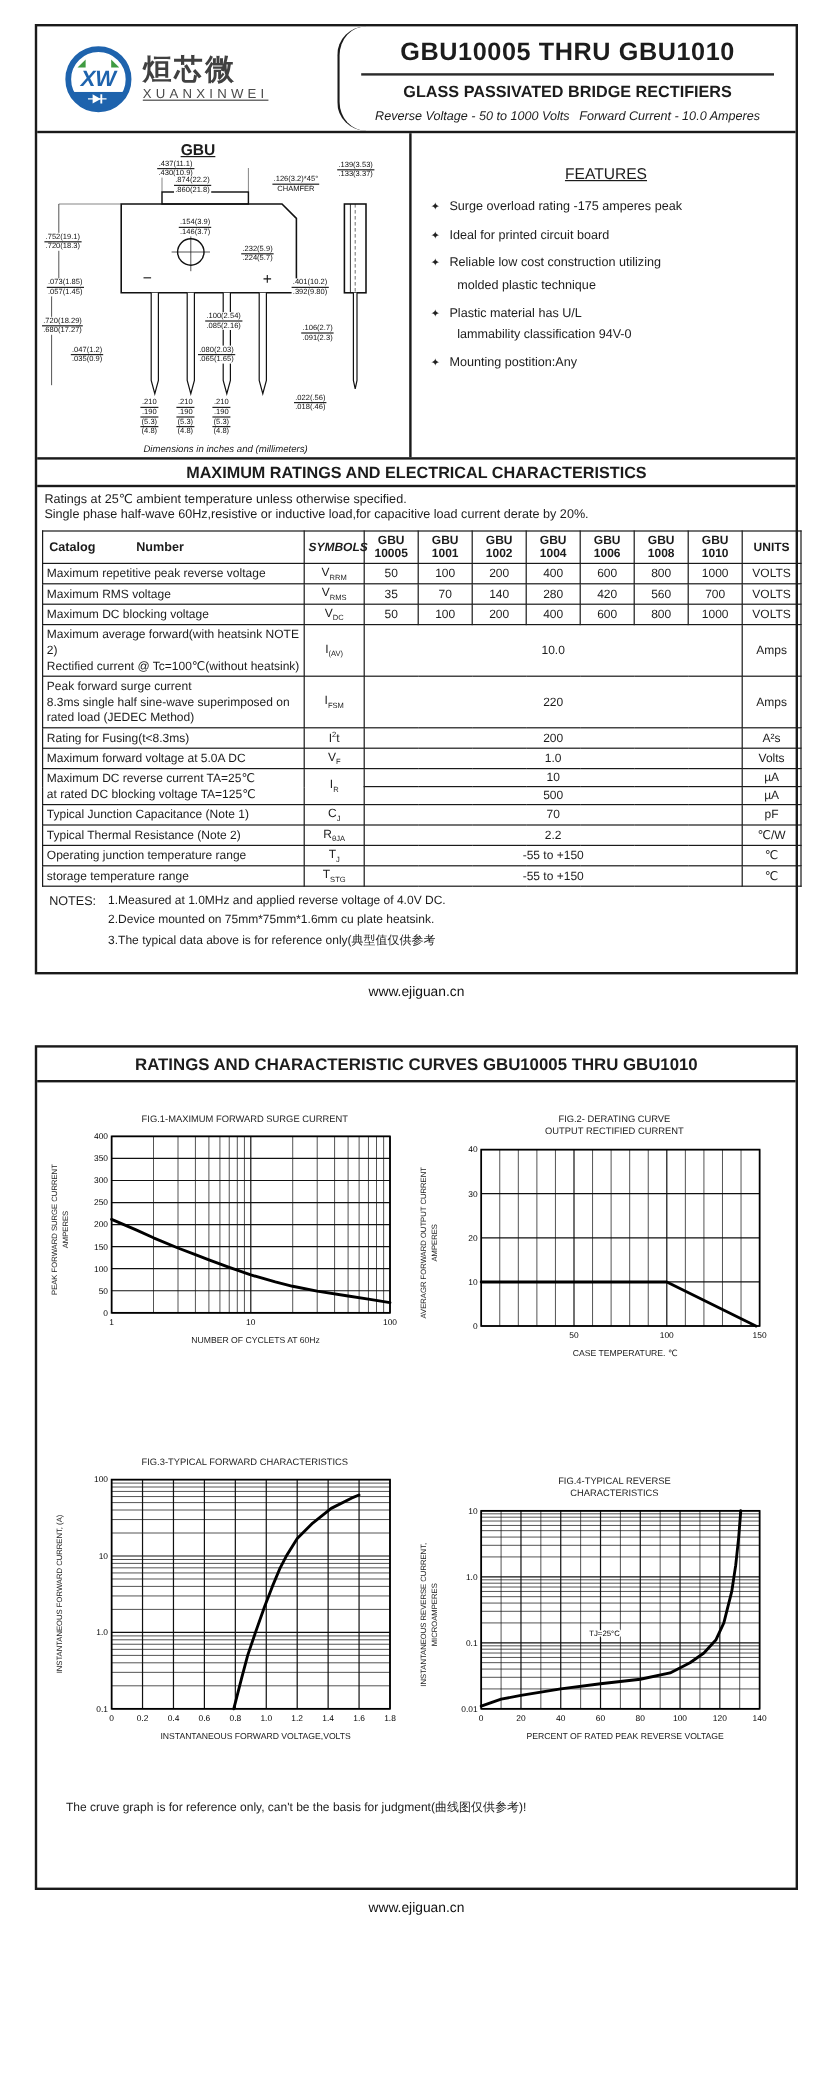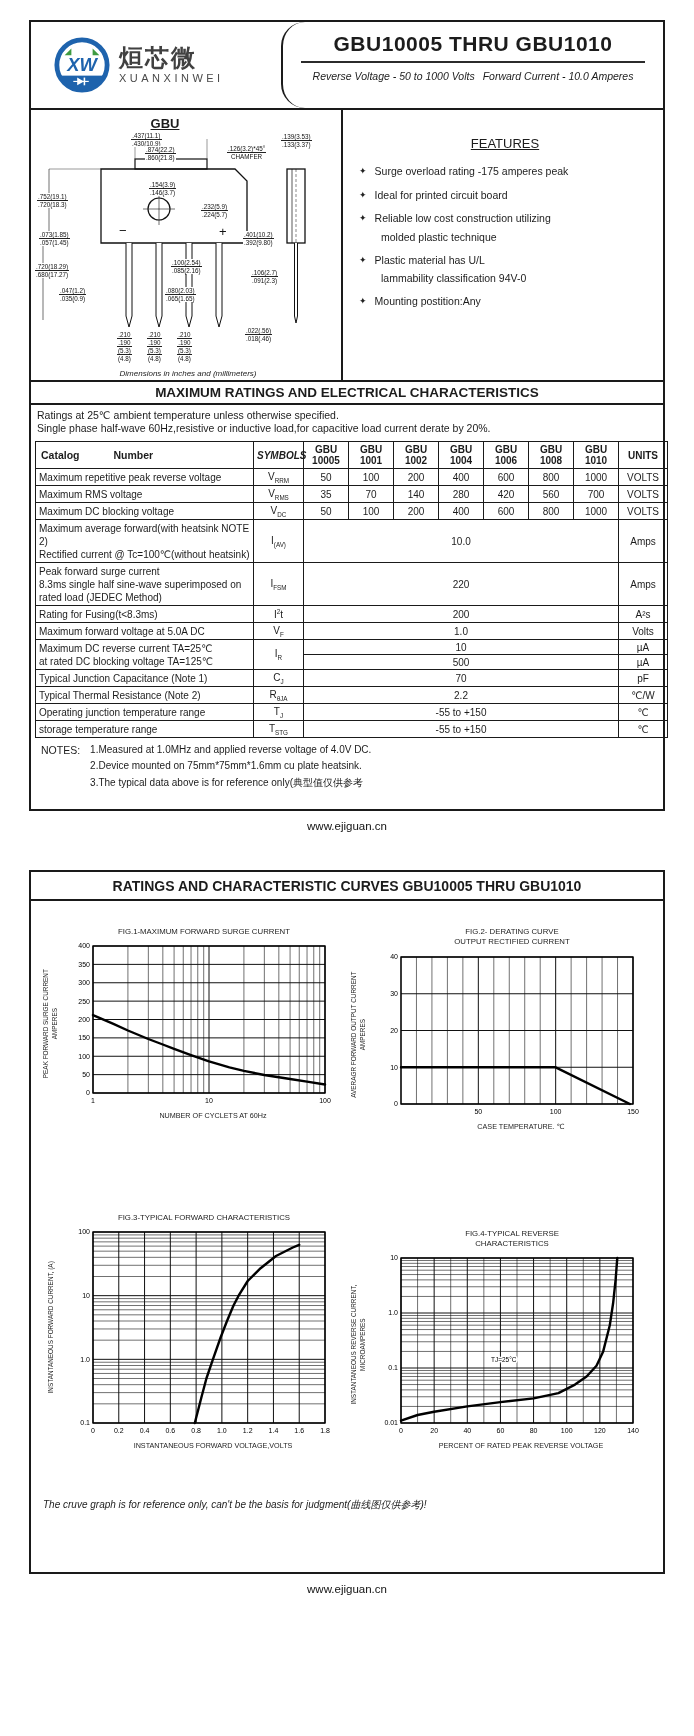--- a/index.html
+++ b/index.html
@@ -3,21 +3,21 @@
 <meta charset="utf-8">
 <style>
   html,body{margin:0;padding:0;background:#fff;}
   body{width:694px;font-family:"Liberation Sans","DejaVu Sans",sans-serif;color:#1c1c1c;}
   .sheet{width:636px;margin:20px auto 0;border:2px solid #1a1a1a;background:#fff;box-sizing:border-box;}
   
   .hdr{display:flex;border-bottom:2px solid #1a1a1a;}
   .logo-cell{width:250px;display:flex;align-items:center;gap:8px;padding:14px 6px 14px 22px;box-sizing:border-box;}
   .brand{display:flex;flex-direction:column;line-height:1;}
   .brand-cn{font-size:24px;font-weight:bold;color:#404040;letter-spacing:2px;}
-  .brand-en{font-size:11px;letter-spacing:3.5px;color:#4a4a4a;margin-top:3px;}
+  .brand-en{font-size:11px;letter-spacing:3.5px;color:#4a4a4a;margin-top:3px;text-decoration:underline;}
   .title-cell{flex:1;border-left:2px solid #1a1a1a;padding:8px 10px 6px;text-align:center;border-radius:24px;}
   .part-title{font-size:21px;font-weight:bold;letter-spacing:.5px;border-bottom:2px solid #2b2b2b;padding-bottom:5px;margin:2px 8px 6px;}
   .subtitle{font-size:13.5px;font-weight:bold;margin-top:4px;}
   .tagline{font-size:10.5px;font-style:italic;margin-top:7px;display:flex;justify-content:center;gap:8px;}
   
   .mid{display:flex;}
   .draw-col{width:312px;border-right:2px solid #1a1a1a;padding:4px 0 2px 4px;box-sizing:border-box;}
   .gbu-t{font-size:13px;font-weight:bold;text-decoration:underline;text-align:center;width:180px;margin:2px 0 0 40px;}
   .draw-wrap{position:relative;width:300px;height:236px;}
   .draw-wrap svg{position:absolute;left:0;top:0;}
@@ -61,21 +61,21 @@
   .fig{width:304px;}
   .fig-title{font-size:7.8px;font-weight:normal;text-align:center;white-space:pre-line;margin-left:22px;margin-bottom:3px;line-height:1.3;}
   .fig-body{position:relative;padding-left:22px;}
   .fig-ylab{position:absolute;left:-74px;top:calc(50% - 9px);width:168px;transform:rotate(-90deg);font-size:6.4px;line-height:1.35;text-align:center;white-space:pre-line;}
   .fig-canvas{position:relative;}
   .cv1,.cv2{width:272px;height:168px;}
   .cv3{width:272px;height:212px;}
   .cv4{width:272px;height:186px;}
   .fig-xlab{font-size:7.2px;text-align:center;padding-left:40px;margin-top:3px;}
   .fig4-off{margin-top:98px;}
-  .disclaimer{font-size:10px;padding:48px 10px 60px 12px;font-style:italic;}
+  .disclaimer{font-size:10px;padding:48px 10px 60px 24px;}
   svg text{font-family:"Liberation Sans","DejaVu Sans",sans-serif;}
 </style>
 </head>
 <body>
 
 <div class="sheet">
   <div class="hdr">
     <div class="logo-cell">
       <svg width="58" height="58" viewBox="0 0 60 60">
         <defs>
@@ -92,20 +92,21 @@
         <line x1="32.5" y1="43" x2="32.5" y2="51" stroke="#fff" stroke-width="1.6"></line>
         <line x1="21" y1="47" x2="37" y2="47" stroke="#fff" stroke-width="1.2"></line>
       </svg>
       <div class="brand">
         <span class="brand-cn">烜芯微</span>
         <span class="brand-en">XUANXINWEI</span>
       </div>
     </div>
     <div class="title-cell">
       <div class="part-title">GBU10005 THRU GBU1010</div>
+      <div class="subtitle">GLASS PASSIVATED  BRIDGE RECTIFIERS</div>
       <div class="tagline">
         <span>Reverse Voltage - 50 to 1000 Volts</span>
         <span>Forward Current -  10.0 Amperes</span>
       </div>
     </div>
   </div>
 
   <div class="mid">
     <div class="draw-col">
       <div class="gbu-t">GBU</div>

